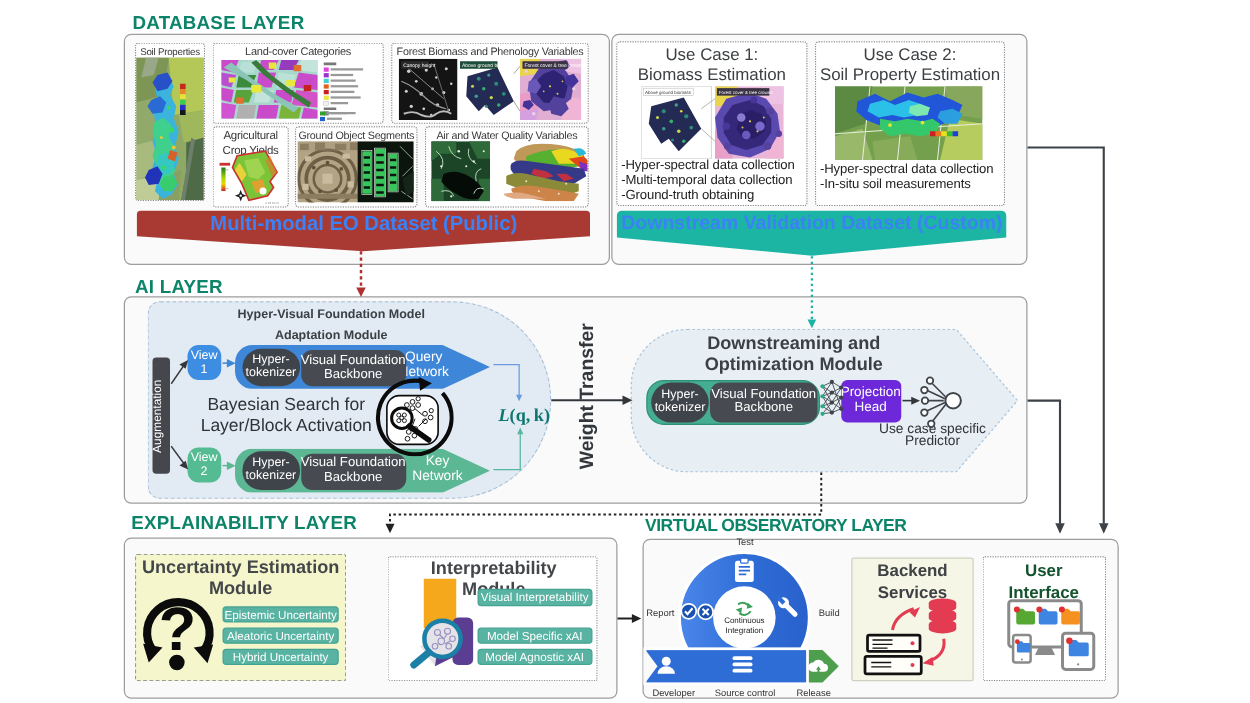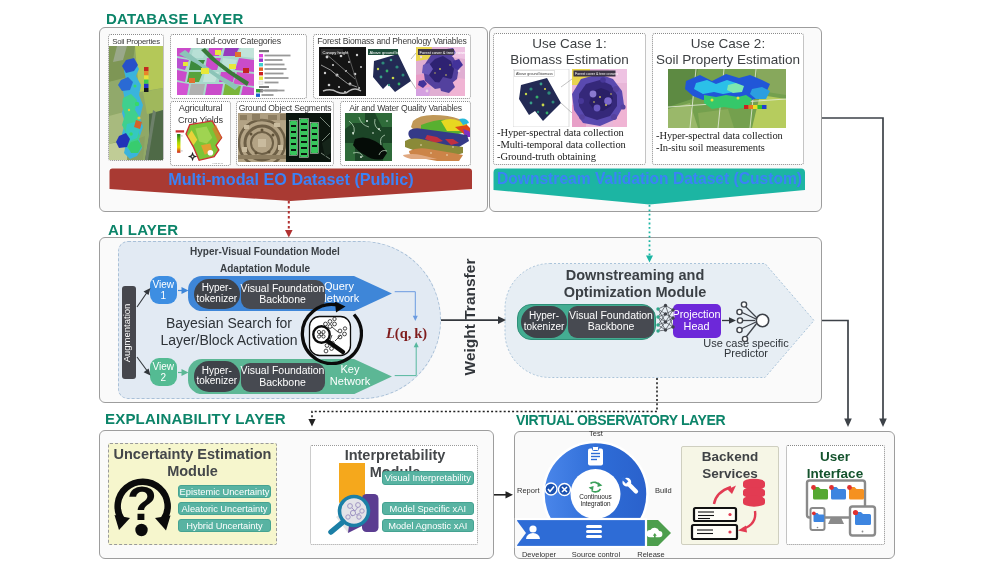--- a/index.html
+++ b/index.html
@@ -5,21 +5,21 @@
 html,body{margin:0;padding:0;}
 body{width:1000px;height:562px;position:relative;background:#fff;font-family:"Liberation Sans",sans-serif;overflow:hidden;}
 .abs{position:absolute;}
 .lbl{position:absolute;font-weight:bold;font-size:15px;color:#0c8469;letter-spacing:.2px;white-space:nowrap;}
 .panel{position:absolute;background:#fafafa;border:1px solid #9d9d9d;border-radius:6px;box-sizing:border-box;}
 .dbox{position:absolute;background:#fff;border:1px dotted #8a8a8a;border-radius:3px;box-sizing:border-box;text-align:center;}
 .dtitle{font-size:10px;color:#3a3a3a;line-height:11.5px;padding-top:1px;white-space:nowrap;letter-spacing:-0.2px;}
 .ribbon{position:absolute;}
 .rtext{position:absolute;color:#3b82f6;font-weight:bold;text-align:center;white-space:nowrap;}
 .uctitle{position:absolute;font-size:13.5px;line-height:16px;color:#3d4043;text-align:center;}
-.ucbul{position:absolute;font-size:10.5px;line-height:11.8px;color:#222;text-align:left;letter-spacing:-0.1px;white-space:nowrap;font-family:Liberation Serif, serif;}
+.ucbul{position:absolute;font-size:10.5px;line-height:11.8px;color:#222;text-align:left;letter-spacing:-0.1px;white-space:nowrap;}
 .dark{background:#40444b;color:#fff;position:absolute;box-sizing:border-box;text-align:center;}
 .pill{position:absolute;background:#58b3a2;border:1px solid #45a392;border-radius:3px;color:#fff;font-size:9.3px;text-align:center;box-sizing:border-box;height:13.5px;line-height:12px;white-space:nowrap;}
 .bt{position:absolute;font-weight:bold;color:#3b4045;text-align:center;}
 .sm{position:absolute;color:#333;}
 </style>
 </head>
 <body>
 <div class="lbl" style="left:106px;top:9.5px;">DATABASE LAYER</div>
 <div class="lbl" style="left:108px;top:221px;">AI LAYER</div>
 <div class="lbl" style="left:105px;top:410px;">EXPLAINABILITY LAYER</div>
@@ -91,21 +91,21 @@
 <div class="dark" style="left:240.5px;top:280px;width:84px;height:29px;border-radius:9px;font-size:10.5px;line-height:11.5px;background:#474a51;">
     <div style="margin-top:2.5px;">Visual Foundation<br>Backbone</div>
   </div>
 <div class="dark" style="left:194px;top:361px;width:45.5px;height:30.5px;border-radius:15px;font-size:10px;line-height:10.5px;background:#3f434a;">
     <div style="margin-top:4.5px;">Hyper-<br>tokenizer</div>
   </div>
 <div class="dark" style="left:240.5px;top:362.5px;width:84px;height:29px;border-radius:9px;font-size:10.5px;line-height:11.5px;background:#474a51;">
     <div style="margin-top:2.5px;">Visual Foundation<br>Backbone</div>
   </div>
 <div class="abs" style="left:154px;top:315px;width:150px;font-size:14px;line-height:17px;color:#2e3338;text-align:center;">Bayesian Search for<br>Layer/Block Activation</div>
-<div class="abs" style="left:386px;top:324.5px;width:54px;text-align:left;font-size:14.5px;font-weight:bold;font-family:'Liberation Serif',serif;color:#7f1d1d;"><i>L</i>(q, k)</div>
+<div class="abs" style="left:386px;top:324.5px;width:54px;text-align:right;font-size:14.5px;font-weight:bold;font-family:'Liberation Serif',serif;color:#0f766e;"><i>L</i>(q, k)</div>
 <div class="abs" style="left:407px;top:309px;width:124px;height:16px;transform:rotate(-90deg);transform-origin:center;font-weight:bold;font-size:15.5px;color:#33373c;text-align:center;">Weight Transfer</div>
 
 <svg class="abs" style="left:504px;top:263px;" width="311" height="115" viewBox="0 0 311 115">
 <path d="M46,0.5 H261 L310,57.5 L261,114.5 H46 A45,45 0 0 1 1,69.5 V45.5 A45,45 0 0 1 46,0.5 Z" fill="#e7eef4" stroke="#aac4da" stroke-width="1" stroke-dasharray="2,2"></path>
 </svg>
 <div class="bt" style="left:545px;top:266.5px;width:180px;font-size:14.5px;line-height:17px;">Downstreaming and<br>Optimization Module</div>
 <div class="abs" style="left:517px;top:303.5px;width:138.5px;height:36.5px;background:#44ad92;border:1px solid #2f9079;border-radius:14px;box-sizing:border-box;"></div>
 <div class="dark" style="left:521px;top:305.5px;width:46px;height:32px;border-radius:16px;font-size:10px;line-height:10.5px;background:#3f434a;">
     <div style="margin-top:5.5px;">Hyper-<br>tokenizer</div>
   </div>

